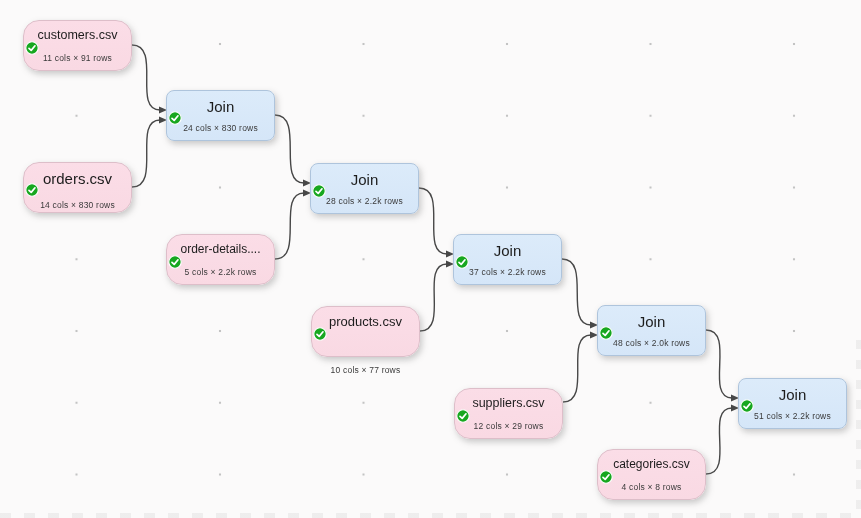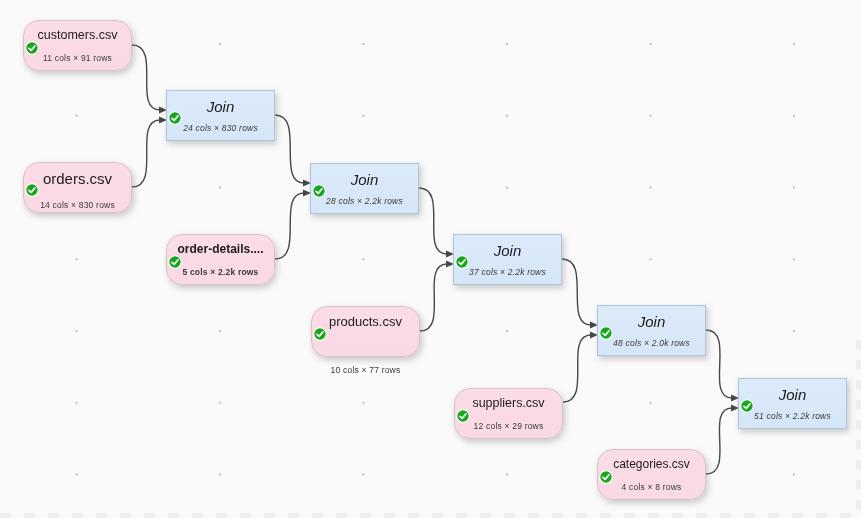--- a/index.html
+++ b/index.html
@@ -24,22 +24,21 @@
     cursor:pointer;
   }
   .node.input{
     background:linear-gradient(180deg,var(--pink-top),var(--pink-bot));
     border:1px solid var(--pink-border);
     border-radius:16px;
   }
   .node.transform{
     background:linear-gradient(180deg,var(--blue-top),var(--blue-bot));
     border:1px solid var(--blue-border);
-    border-radius:0;
-    font-style:italic;
+    border-radius:8px;
   }
   .node .title{
     color:#1c1c1c;line-height:1.1;white-space:nowrap;margin-top:2px;
   }
   .node .subtitle{
     font-size:8.5px;color:#3a3a3a;white-space:nowrap;letter-spacing:0.2px;
   }
   .badge{
     position:absolute;left:1px;top:20px;width:14px;height:14px;pointer-events:none;
   }
@@ -102,21 +101,21 @@
       <div class="node input" style="left: 23px; top: 162px; gap: 12px;">
     <span class="badge">
       <svg width="14" height="14" viewBox="0 0 14 14">
         <circle cx="7" cy="7" r="6.2" fill="var(--green)" stroke="#ffffff" stroke-width="1.1"></circle>
         <path d="M4 7.3 L6.2 9.4 L10 4.8" fill="none" stroke="#ffffff" stroke-width="1.7" stroke-linecap="round" stroke-linejoin="round"></path>
       </svg>
     </span>
     <div class="title" style="font-size: 15px;">orders.csv</div>
     <div class="subtitle">14 cols × 830 rows</div>
   </div>
-      <div class="node input" style="left: 166px; top: 234px; font-weight: bold;">
+      <div class="node input" style="left: 166px; top: 234px;">
     <span class="badge">
       <svg width="14" height="14" viewBox="0 0 14 14">
         <circle cx="7" cy="7" r="6.2" fill="var(--green)" stroke="#ffffff" stroke-width="1.1"></circle>
         <path d="M4 7.3 L6.2 9.4 L10 4.8" fill="none" stroke="#ffffff" stroke-width="1.7" stroke-linecap="round" stroke-linejoin="round"></path>
       </svg>
     </span>
     <div class="title" style="font-size: 12px;">order-details....</div>
     <div class="subtitle">5 cols × 2.2k rows</div>
   </div>
       <div class="node transform" style="left: 310px; top: 163px;">

